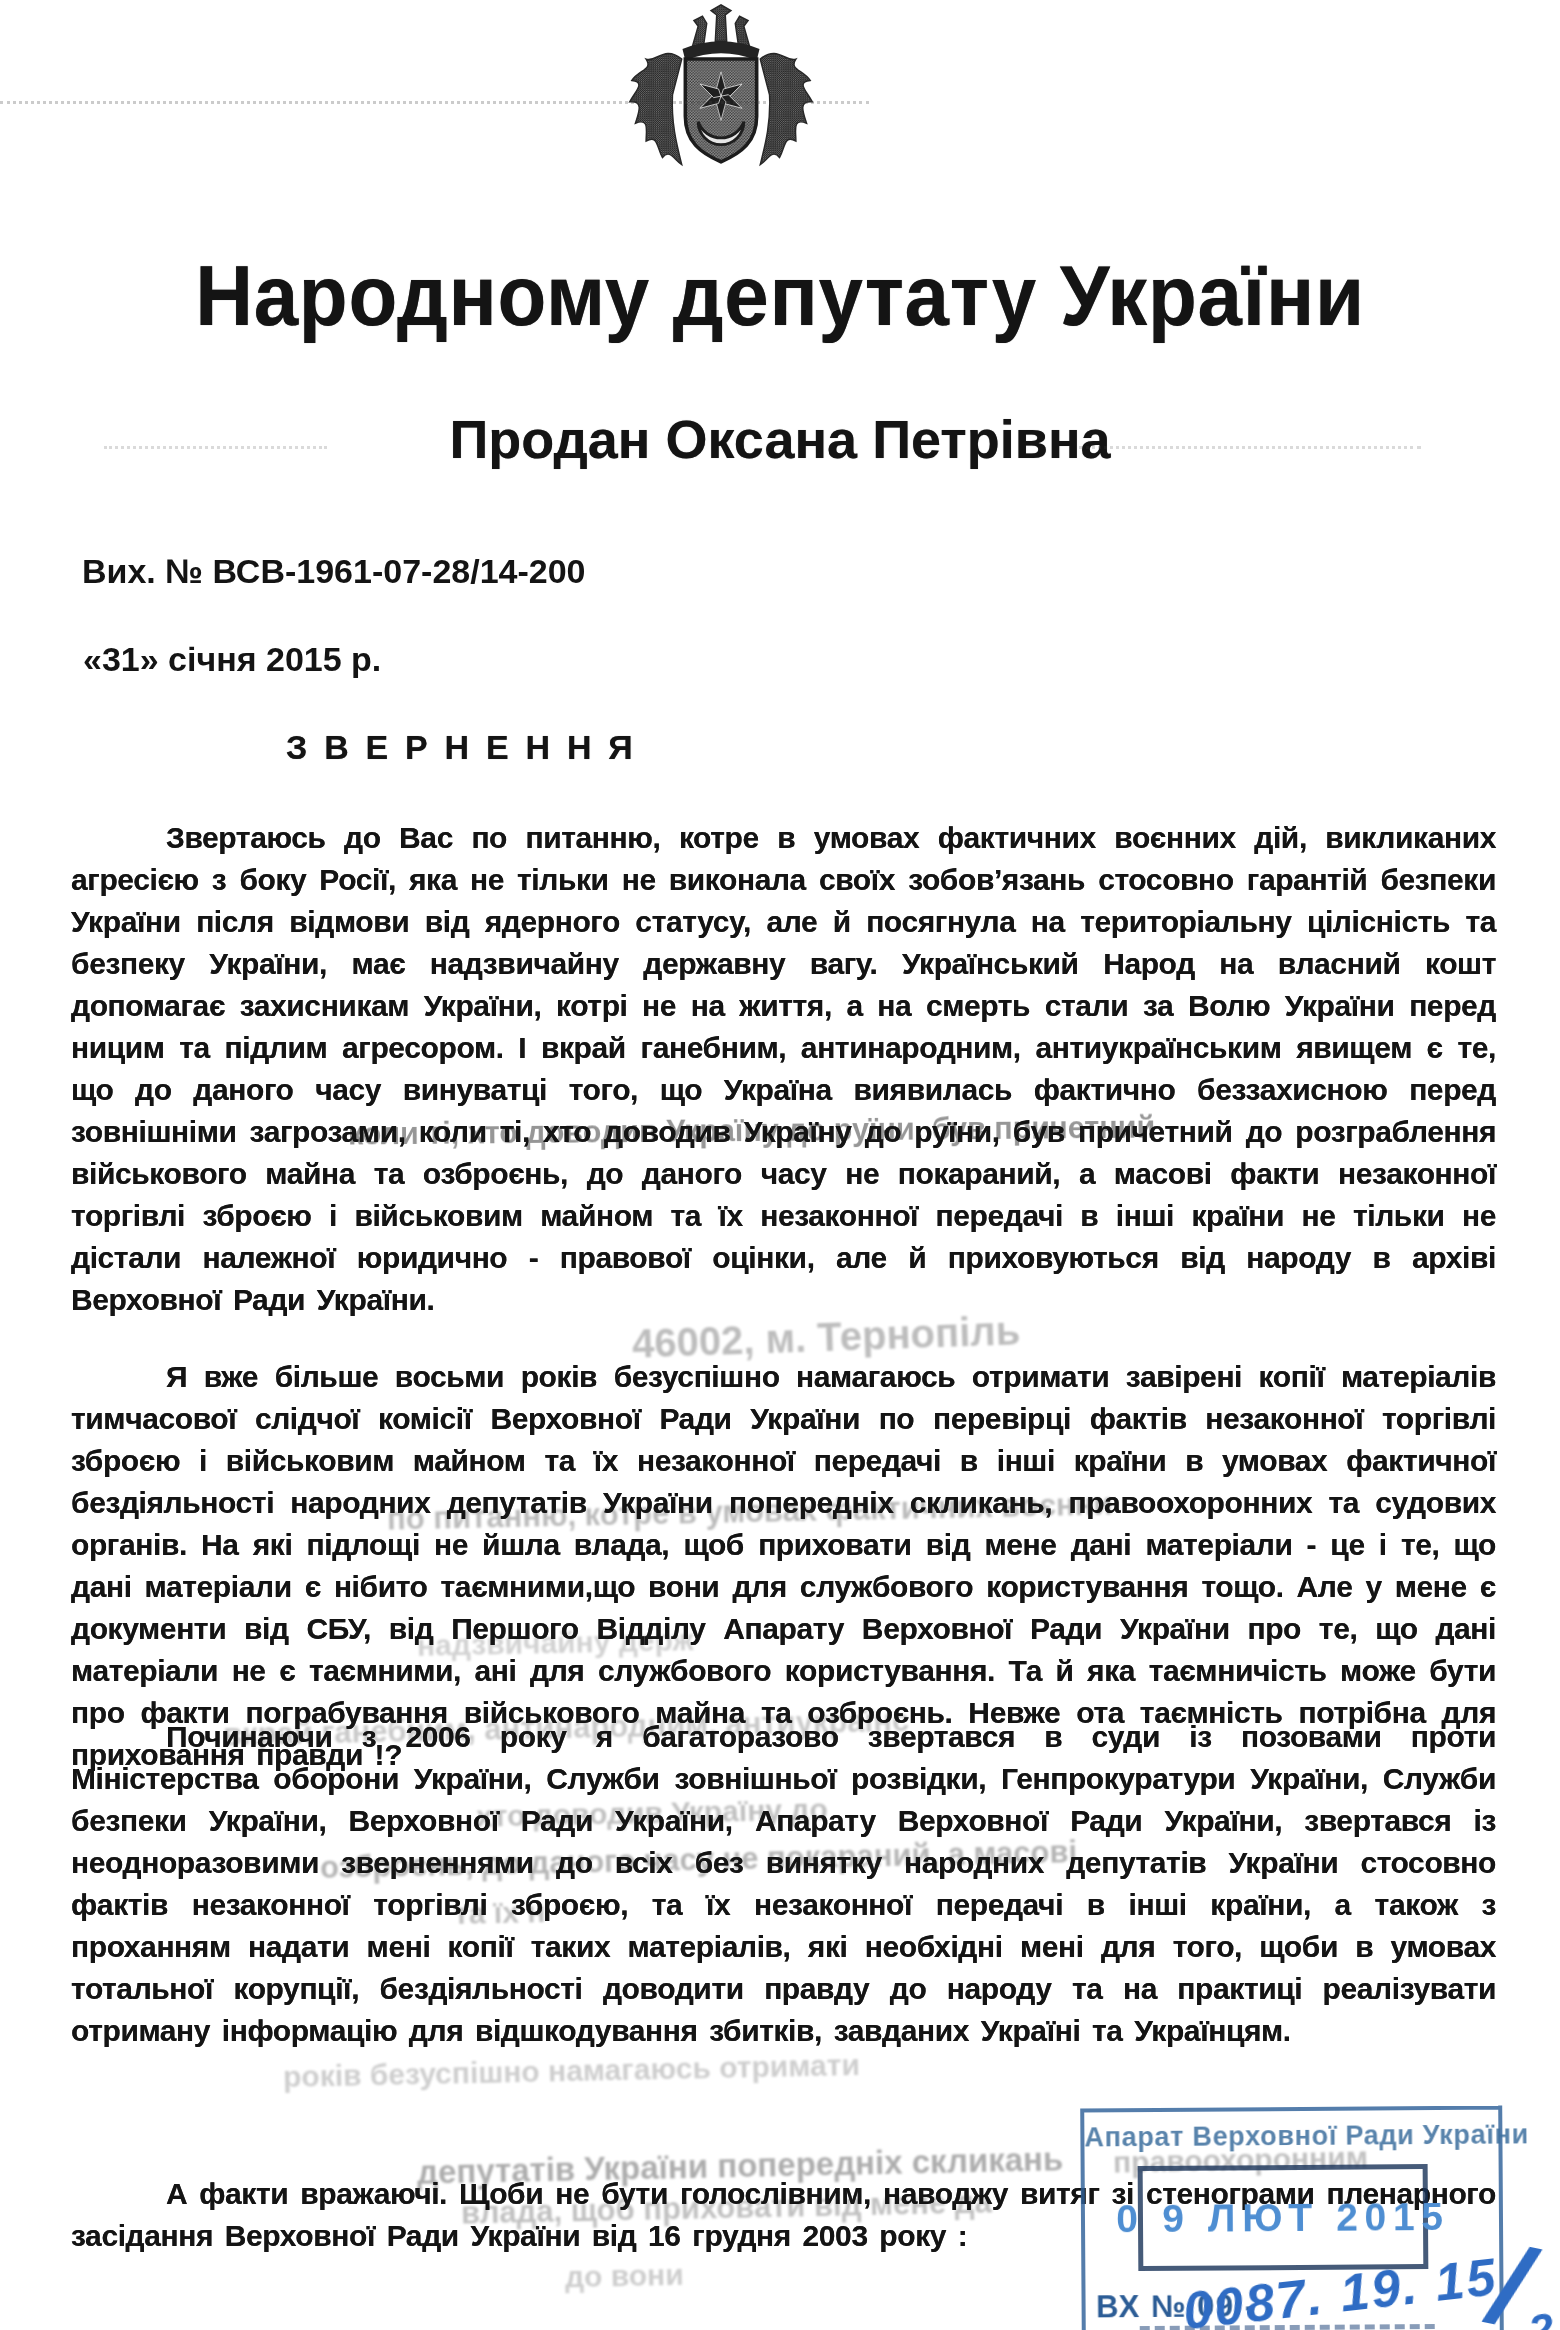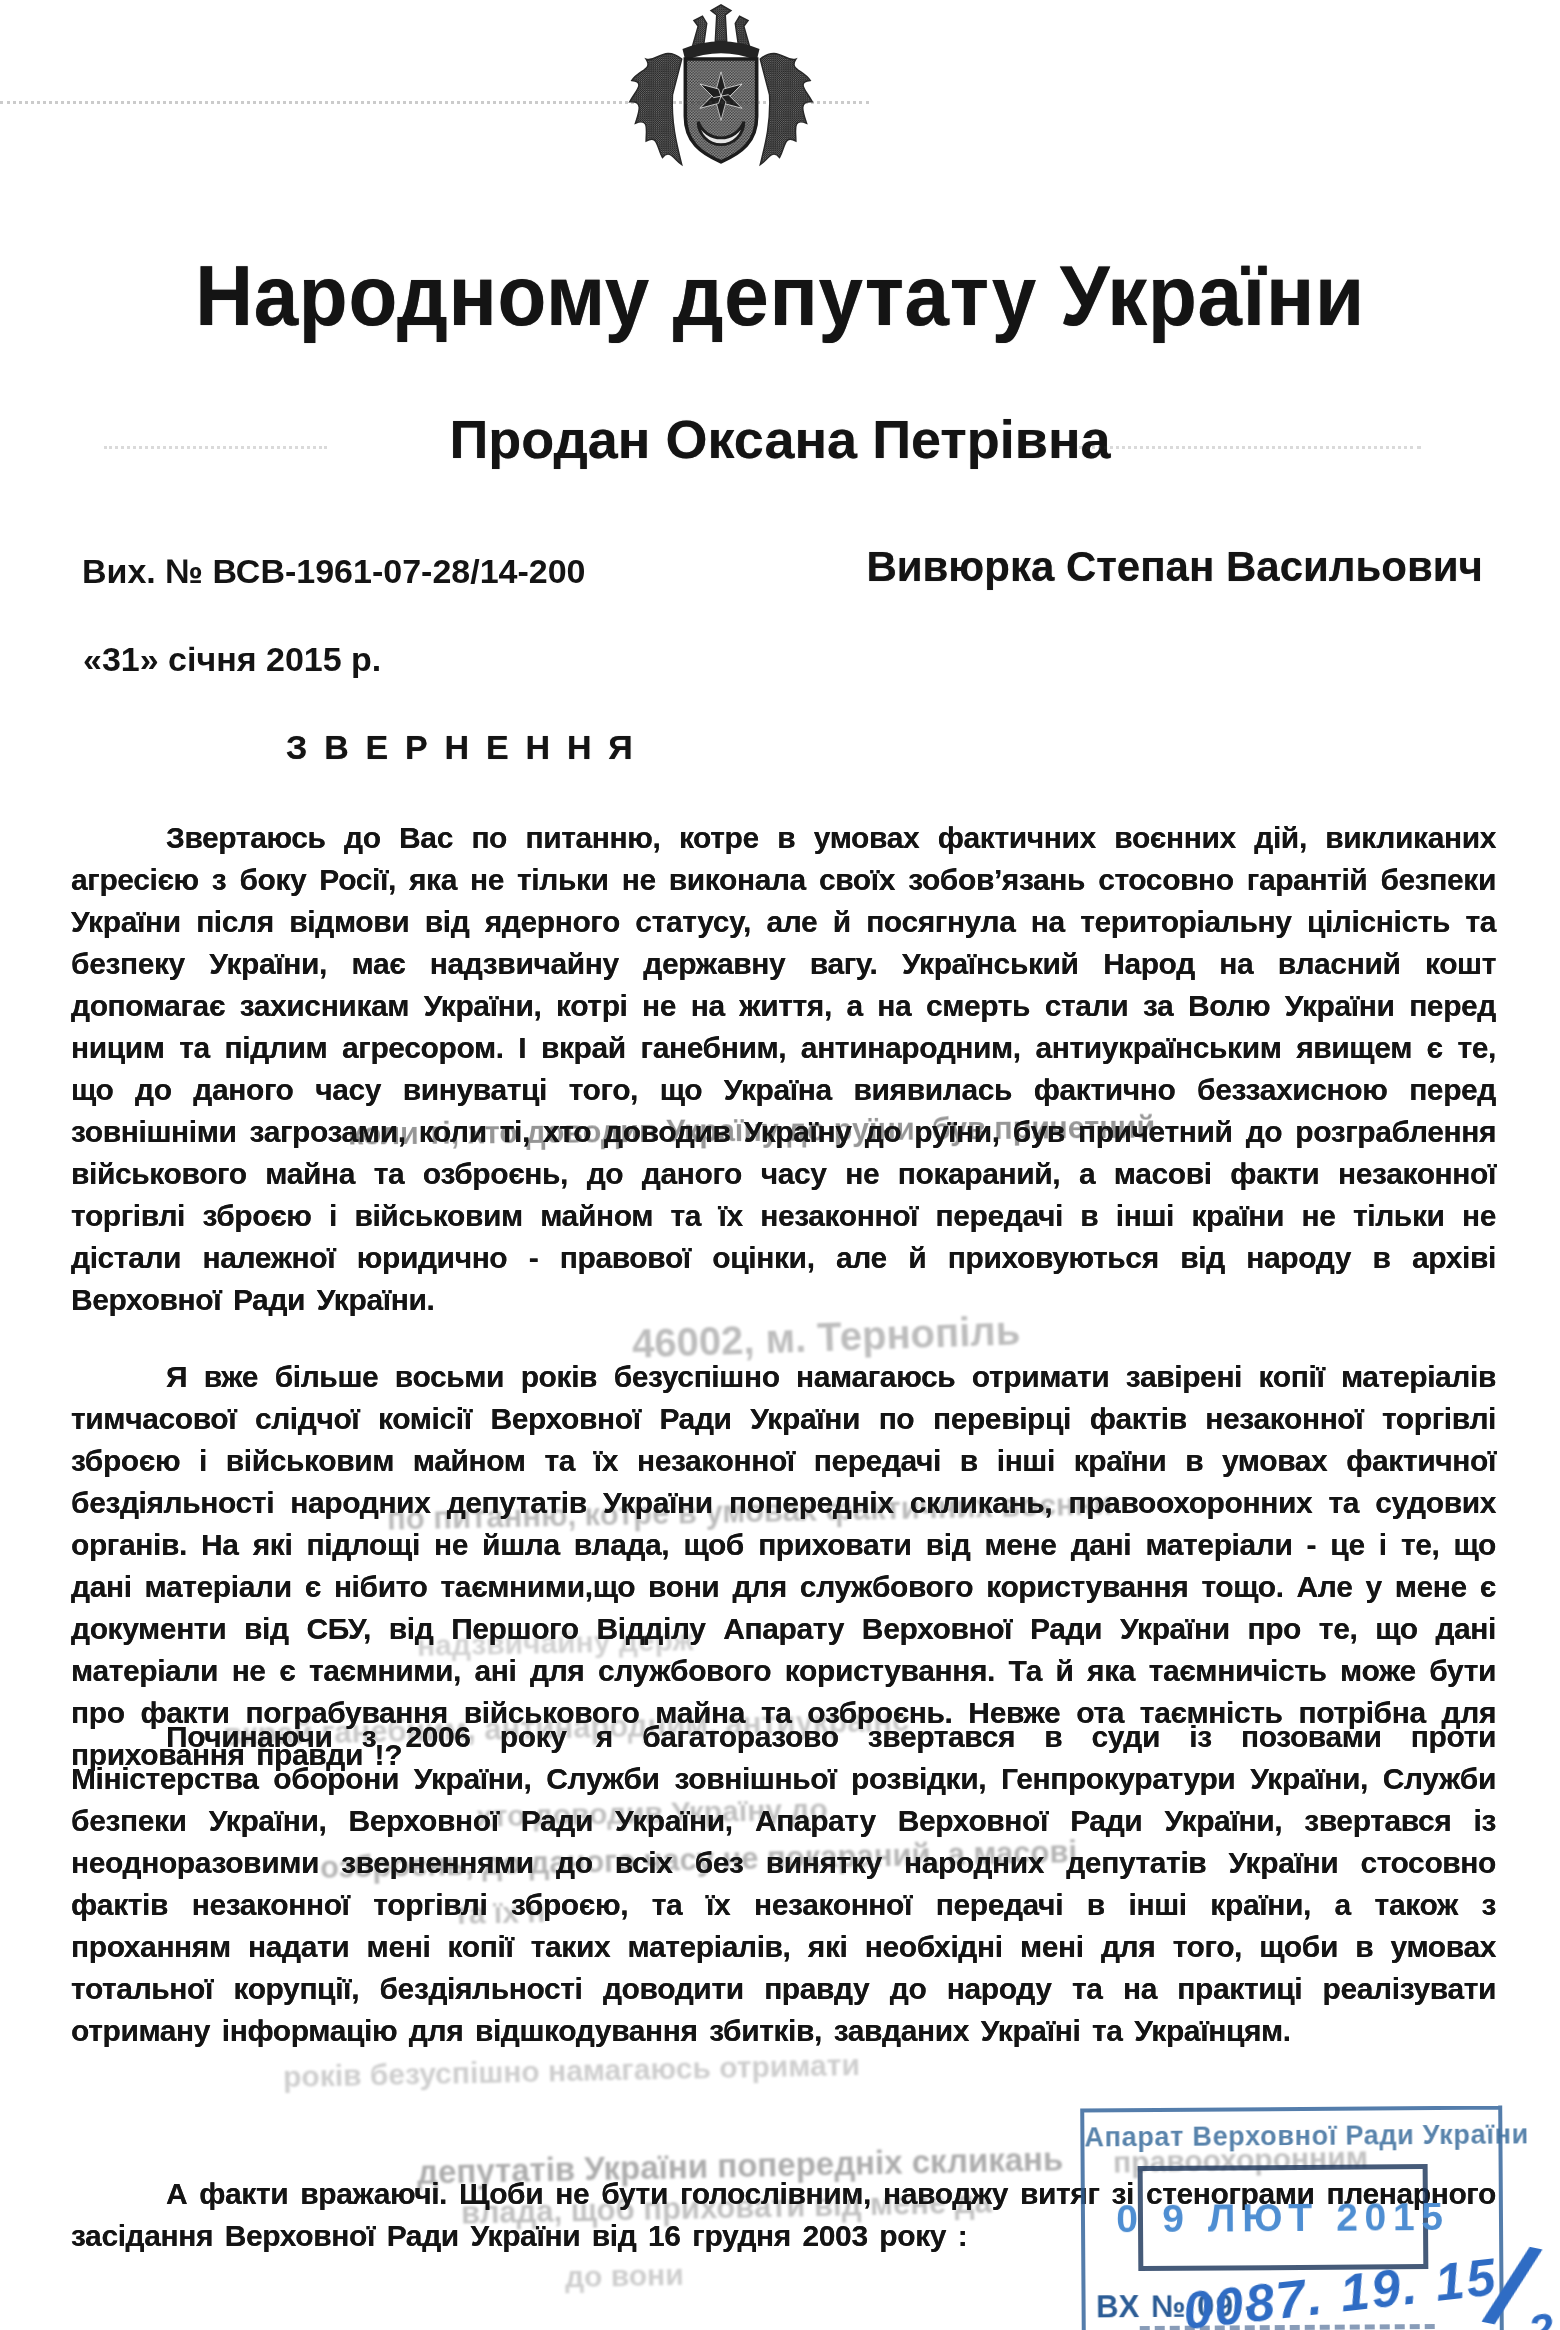--- a/index.html
+++ b/index.html
@@ -125,21 +125,20 @@
     <path fill="#e6e6e6" stroke="#1e1e1e" stroke-width="4" d="M118,168 A34,34 0 0,0 182,168 A26,26 0 0,1 118,168 Z"></path>
   </svg>
 
   <div class="abs noise" style="left:0;top:101px;width:869px;"></div>
   <div class="abs noise" style="left:104px;top:446px;width:223px;opacity:.7;"></div>
   <div class="abs noise" style="left:1079px;top:446px;width:342px;opacity:.7;"></div>
 
   <div class="abs doc-title">Народному депутату України</div>
   <div class="abs doc-addressee">Продан Оксана Петрівна</div>
   <div class="abs ref-no">Вих. № ВСВ-1961-07-28/14-200</div>
-  <div class="abs sender">Вивюрка Степан Васильович</div>
   <div class="abs date-line">«31» січня 2015 р.</div>
   <div class="abs doc-heading">З В Е Р Н Е Н Н Я</div>
 
   <div class="abs para ind p1">Звертаюсь до Вас по питанню, котре в умовах фактичних воєнних дій, викликаних агресією з боку Росії, яка не тільки не виконала своїх зобов’язань стосовно гарантій безпеки України після відмови від ядерного статусу, але й посягнула на територіальну цілісність та безпеку України, має надзвичайну державну вагу. Український Народ на власний кошт допомагає захисникам України, котрі  не на життя, а на смерть стали за Волю України перед ницим та підлим агресором. І вкрай ганебним, антинародним, антиукраїнським явищем є те, що до даного часу винуватці того, що Україна виявилась фактично беззахисною перед зовнішніми загрозами, коли ті, хто доводив Україну до руїни, був причетний до розграблення військового майна та озброєнь, до даного часу не покараний, а масові факти  незаконної торгівлі зброєю і військовим майном та їх незаконної передачі в інші країни не тільки не дістали належної юридично - правової оцінки, але й приховуються від народу в архіві Верховної Ради України.</div>
   <div class="abs para ind p2">Я вже більше восьми років безуспішно намагаюсь отримати  завірені копії матеріалів тимчасової слідчої комісії  Верховної Ради України по перевірці фактів незаконної торгівлі зброєю і військовим майном та їх незаконної передачі в інші країни в умовах фактичної бездіяльності народних депутатів України попередніх скликань, правоохоронних та судових органів. На які підлощі не йшла влада, щоб приховати від мене дані матеріали - це і те, що дані матеріали є нібито таємними,що вони для службового користування тощо. Але у мене є документи від СБУ, від Першого Відділу Апарату Верховної Ради України про те, що дані матеріали не є таємними, ані для службового користування. Та й яка таємничість може бути про факти пограбування військового майна та озброєнь. Невже ота таємність потрібна для приховання правди !?</div>
   <div class="abs para ind p3">Починаючи з 2006 року я багаторазово звертався в суди із позовами проти Міністерства оборони України, Служби зовнішньої розвідки, Генпрокуратури України, Служби безпеки України, Верховної Ради України,  Апарату Верховної Ради України, звертався із неодноразовими зверненнями до всіх без винятку народних депутатів України стосовно фактів незаконної торгівлі зброєю, та їх незаконної передачі в інші країни, а також з проханням надати мені копії таких матеріалів, які необхідні мені для того, щоби в умовах тотальної корупції, бездіяльності доводити правду до народу та на практиці реалізувати отриману інформацію для відшкодування збитків, завданих Україні та Українцям.</div>
   <div class="abs para ind p4">А факти вражаючі. Щоби не бути голослівним, наводжу витяг зі стенограми пленарного засідання Верховної Ради України від 16 грудня 2003 року :</div>
 
   <div class="abs ghost" style="left:632px;top:1315px;font-size:40px;opacity:.32;transform:rotate(-2deg);">46002, м. Тернопіль</div>
   <div class="abs ghost" style="left:348px;top:1113px;font-size:30.5px;opacity:.45;color:#181818;transform:rotate(-0.5deg);filter:blur(0.7px);">коли ті, хто доводив Україну до руїни, був причетний</div>

